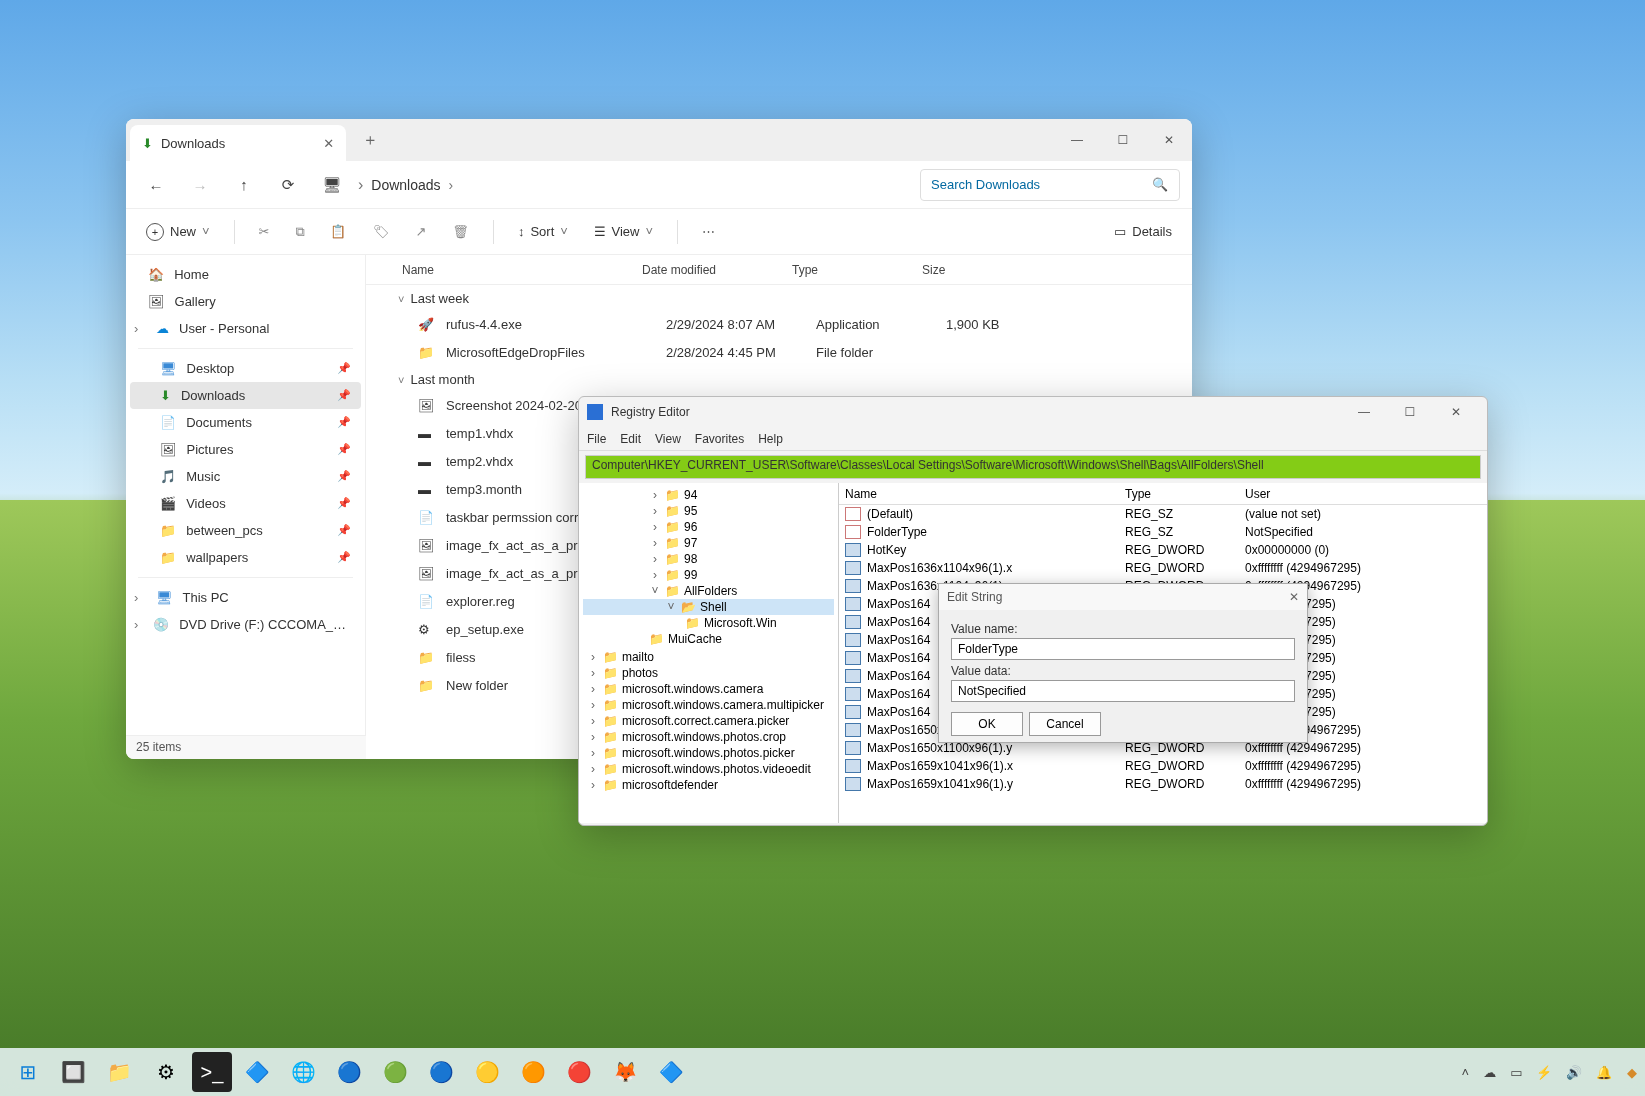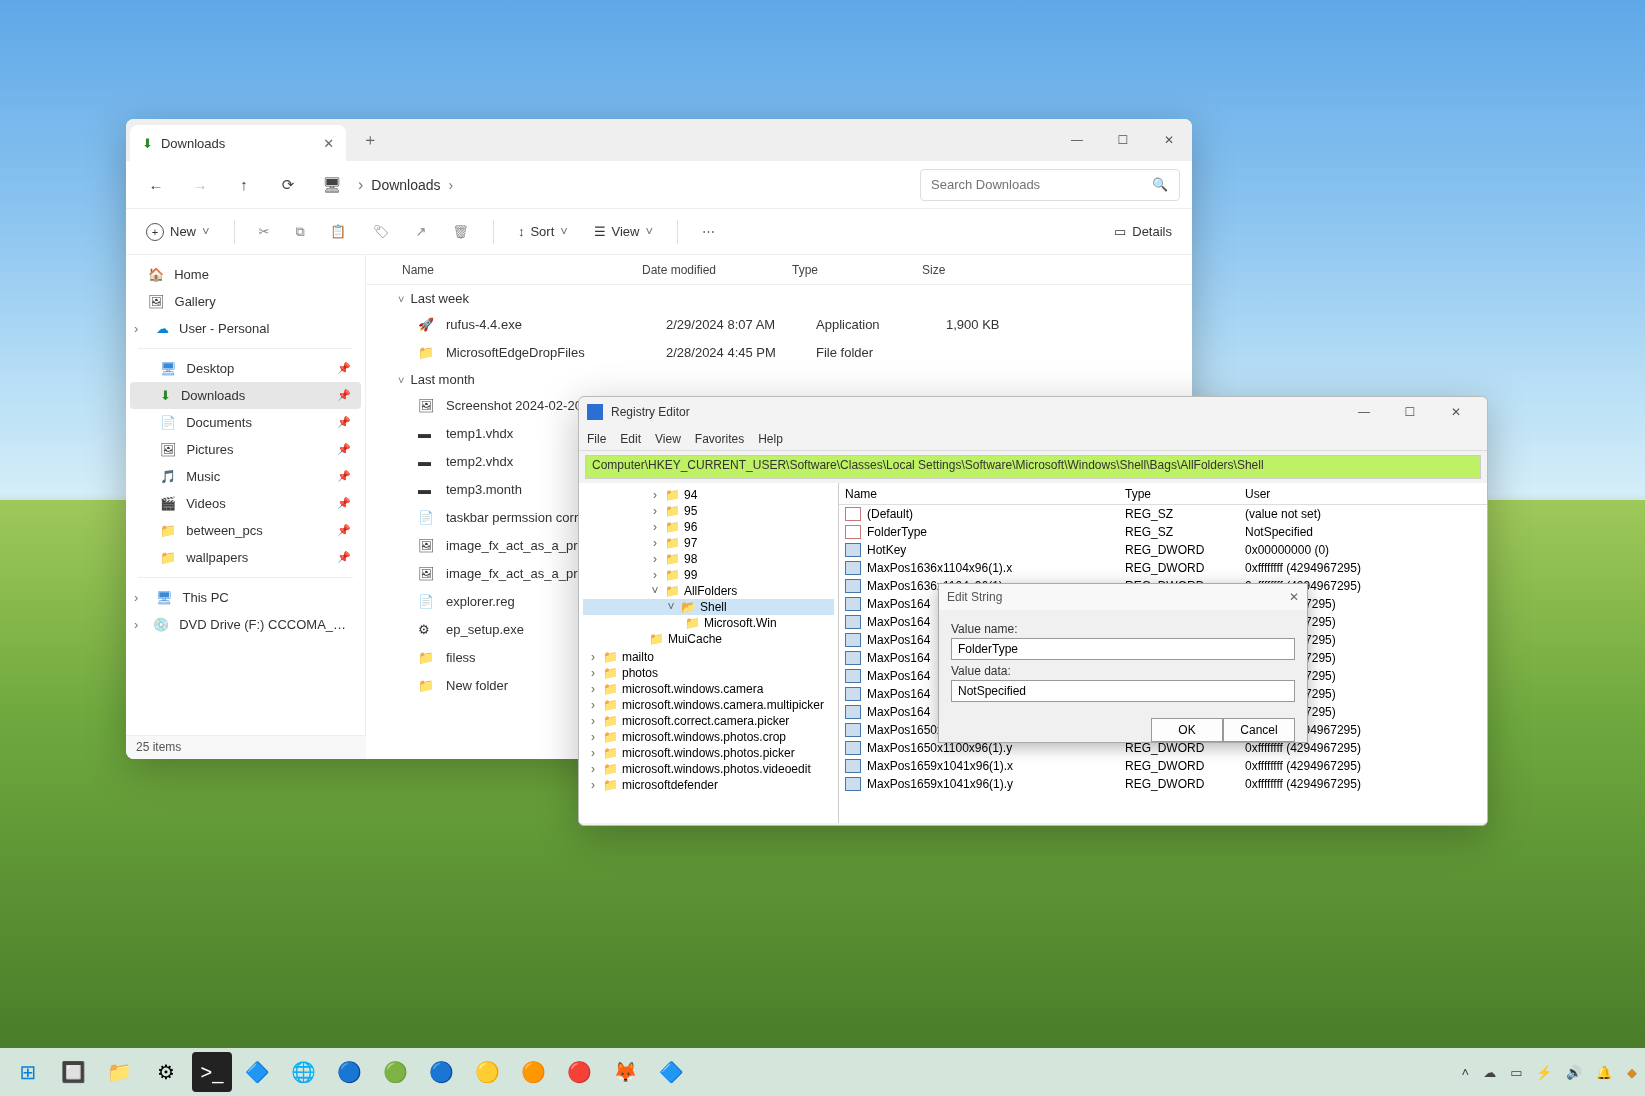--- a/index.html
+++ b/index.html
@@ -13,21 +13,21 @@
 .exp-titlebar{height:42px;background:#efefef;display:flex;align-items:center;}
 .exp-tab{height:36px;margin-top:6px;margin-left:4px;background:#fff;border-radius:8px 8px 0 0;display:flex;align-items:center;padding:0 12px;gap:8px;font-size:13px;color:#333;}
 .exp-tab .tabclose{margin-left:90px;color:#666;cursor:pointer;}
 .exp-newtab{margin-left:16px;color:#666;font-size:16px;}
 .winctrls{margin-left:auto;display:flex;}
 .winctrl{width:46px;height:42px;display:flex;align-items:center;justify-content:center;color:#555;font-size:12px;}
 .exp-toolbar{height:48px;display:flex;align-items:center;padding:0 12px;gap:8px;background:#fff;border-bottom:1px solid #eee;}
 .tb-btn{width:36px;height:36px;display:flex;align-items:center;justify-content:center;color:#444;border-radius:4px;font-size:15px;}
 .tb-sep{width:1px;height:24px;background:#e0e0e0;margin:0 4px;}
 .breadcrumb{font-size:14px;color:#333;display:flex;align-items:center;gap:8px;}
-.search{margin-left:auto;width:260px;height:32px;border:1px solid #ddd;border-radius:4px;padding:0 10px;display:flex;align-items:center;color:#737373;font-size:13px;background:#fff;}
+.search{margin-left:auto;width:260px;height:32px;border:1px solid #ddd;border-radius:4px;padding:0 10px;display:flex;align-items:center;color:#0369a1;font-size:13px;background:#fff;}
 .search .sicon{margin-left:auto;}
 .exp-cmdbar{height:46px;display:flex;align-items:center;padding:0 14px;gap:14px;background:#fff;border-bottom:1px solid #eee;font-size:13px;}
 .cmd-item{display:flex;align-items:center;gap:6px;color:#333;padding:4px 6px;border-radius:4px;}
 .cmd-item .circ{width:18px;height:18px;border:1px solid #555;border-radius:50%;display:flex;align-items:center;justify-content:center;font-size:11px;}
 .cmd-icon{color:#888;}
 .exp-body{display:flex;height:calc(100% - 136px);}
 .exp-side{width:240px;border-right:1px solid #eee;padding:6px 4px;overflow:hidden;font-size:13px;color:#333;}
 .side-item{display:flex;align-items:center;gap:10px;padding:6px 10px 6px 18px;border-radius:4px;}
 .side-item.active{background:#e6e6e6;}
 .side-item.indent{padding-left:30px;}
@@ -44,21 +44,21 @@
 .grp .gchev{color:#777;font-size:11px;}
 .row{display:flex;align-items:center;height:28px;padding-left:52px;font-size:13px;color:#333;}
 .row .ficon{width:18px;margin-right:10px;}
 .row .fname{width:220px;white-space:nowrap;overflow:hidden;text-overflow:ellipsis;}
 .status{position:absolute;bottom:0;left:0;height:24px;font-size:12px;color:#555;padding:4px 10px;background:#f8f8f8;border-top:1px solid #eee;width:240px;}
 
 .regedit{left:578px;top:396px;width:910px;height:430px;background:#f3f3f3;border:1px solid #bbb;border-radius:6px;}
 .reg-title{height:30px;display:flex;align-items:center;padding:0 8px;font-size:12px;color:#333;}
 .reg-title .ricon{width:16px;height:16px;background:#2a6fd4;margin-right:8px;}
 .reg-menu{height:24px;display:flex;align-items:center;gap:14px;padding:0 8px;font-size:12px;color:#333;border-bottom:1px solid #ddd;}
-.reg-addr{height:24px;border:1px solid #ccc;margin:4px 6px;padding:2px 6px;font-size:12px;color:#333;background:#bef264;overflow:hidden;white-space:nowrap;}
+.reg-addr{height:24px;border:1px solid #ccc;margin:4px 6px;padding:2px 6px;font-size:12px;color:#333;background:#84cc16;overflow:hidden;white-space:nowrap;}
 .reg-body{display:flex;height:calc(100% - 88px);}
 .reg-tree{width:260px;border-right:1px solid #ccc;overflow:hidden;font-size:12px;padding:4px;background:#fff;position:relative;}
 .tree-item{display:flex;align-items:center;gap:4px;padding:1px 0;white-space:nowrap;}
 .tree-item .fchev{width:12px;text-align:center;color:#666;}
 .tree-item .fico{color:#e6b84a;}
 .tree-item.sel{background:#cde4f7;}
 .reg-list{flex:1;background:#fff;overflow:hidden;font-size:12px;position:relative;}
 .reg-cols{display:flex;height:22px;align-items:center;border-bottom:1px solid #ddd;padding-left:6px;}
 .rcol-name{width:280px;}
 .rcol-type{width:120px;}
@@ -67,21 +67,21 @@
 .reg-row .vico{width:16px;height:14px;margin-right:6px;display:inline-block;}
 .vico.str{background:#fff;border:1px solid #c77;}
 .vico.bin{background:#cde;border:1px solid #47a;}
 
 .dlg{position:absolute;left:938px;top:583px;width:370px;height:160px;background:#f0f0f0;border:1px solid #aaa;box-shadow:0 4px 16px rgba(0,0,0,.3);font-size:12px;}
 .dlg-title{height:26px;display:flex;align-items:center;padding:0 8px;color:#555;background:#f8f8f8;}
 .dlg-title .dclose{margin-left:auto;color:#666;}
 .dlg-body{padding:8px 12px;}
 .dlg-lbl{color:#333;margin-top:4px;}
 .dlg-inp{width:100%;height:22px;border:1px solid #999;background:#fff;padding:2px 6px;margin-top:2px;font-size:12px;}
-.dlg-btns{display:flex;gap:0;justify-content:flex-end;margin-top:16px;}
+.dlg-btns{display:flex;gap:6px;justify-content:flex-start;margin-top:10px;}
 .dlg-btn{width:72px;height:24px;border:1px solid #999;background:#fdfdfd;font-size:12px;}
 
 .taskbar{position:absolute;bottom:0;left:0;right:0;height:48px;background:rgba(235,245,250,.85);backdrop-filter:blur(8px);display:flex;align-items:center;padding:0 8px;}
 .tb-icons{display:flex;gap:6px;}
 .tbi{width:40px;height:40px;display:flex;align-items:center;justify-content:center;border-radius:4px;font-size:20px;}
 .tb-tray{margin-left:auto;display:flex;align-items:center;gap:14px;color:#444;font-size:13px;}
 .folder-ico{color:#f0b028;}
 </style>
 </head>
 <body>

